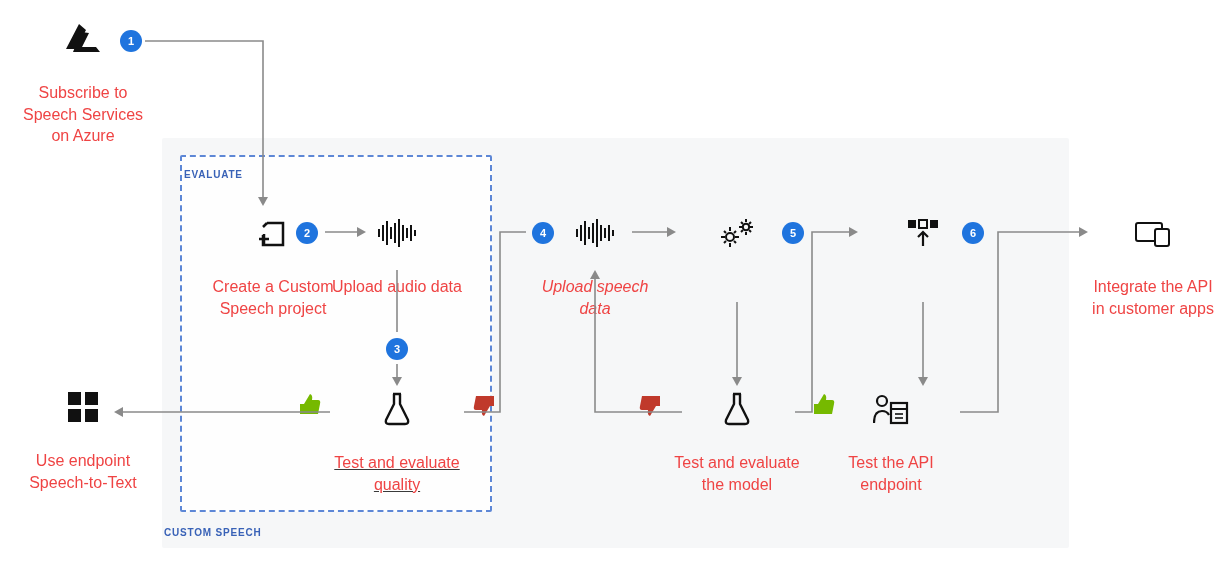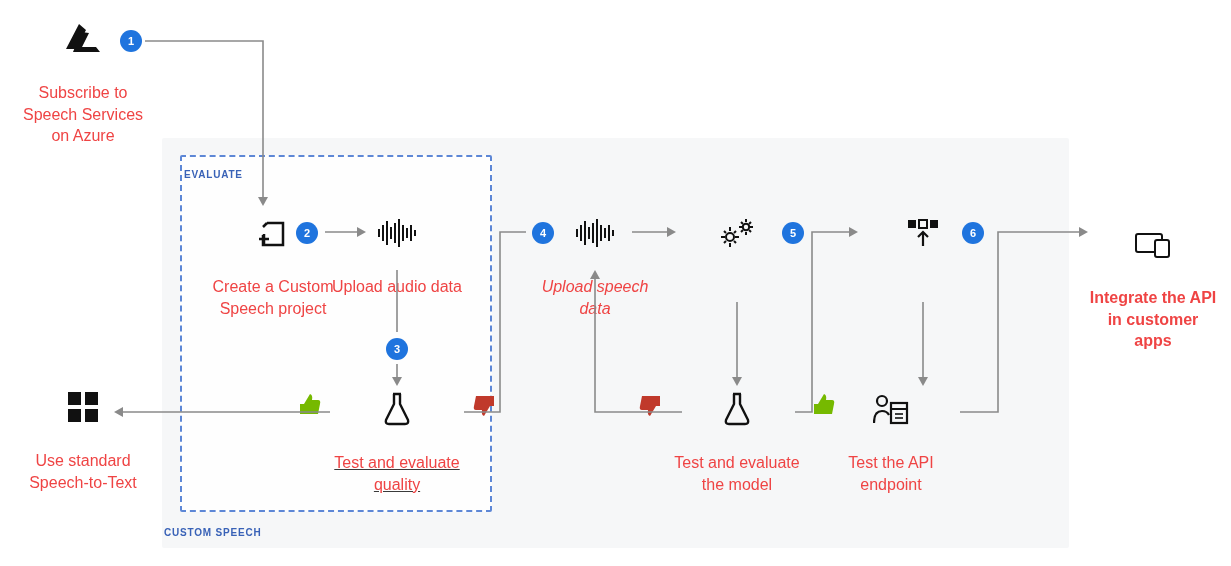--- a/index.html
+++ b/index.html
@@ -100,24 +100,24 @@
 
   <div class="step" style="left:18px; top:386px; width:130px;">
     <div class="icon">
       <svg width="30" height="30" viewBox="0 0 30 30">
         <rect x="0" y="0" width="13" height="13" fill="#111"></rect>
         <rect x="17" y="0" width="13" height="13" fill="#111"></rect>
         <rect x="0" y="17" width="13" height="13" fill="#111"></rect>
         <rect x="17" y="17" width="13" height="13" fill="#111"></rect>
       </svg>
     </div>
-    <div class="label">Use standard Speech-to-Text</div>
-  </div>
-
-  <div class="step" style="left:1088px; top:223px; width:130px;font-weight:bold;">
+    <div class="label">Use endpoint Speech-to-Text</div>
+  </div>
+
+  <div class="step" style="left:1088px; top:212px; width:130px;">
     <div class="icon">
       <svg width="36" height="28" viewBox="0 0 36 28">
         <rect x="1" y="4" width="26" height="18" rx="2" stroke="#111" stroke-width="2" fill="none"></rect>
         <rect x="20" y="10" width="14" height="17" rx="2" stroke="#111" stroke-width="2" fill="#fff"></rect>
       </svg>
     </div>
     <div class="label">Integrate the API in customer apps</div>
   </div>
 
   <div class="step" style="left:208px; top:212px;">

